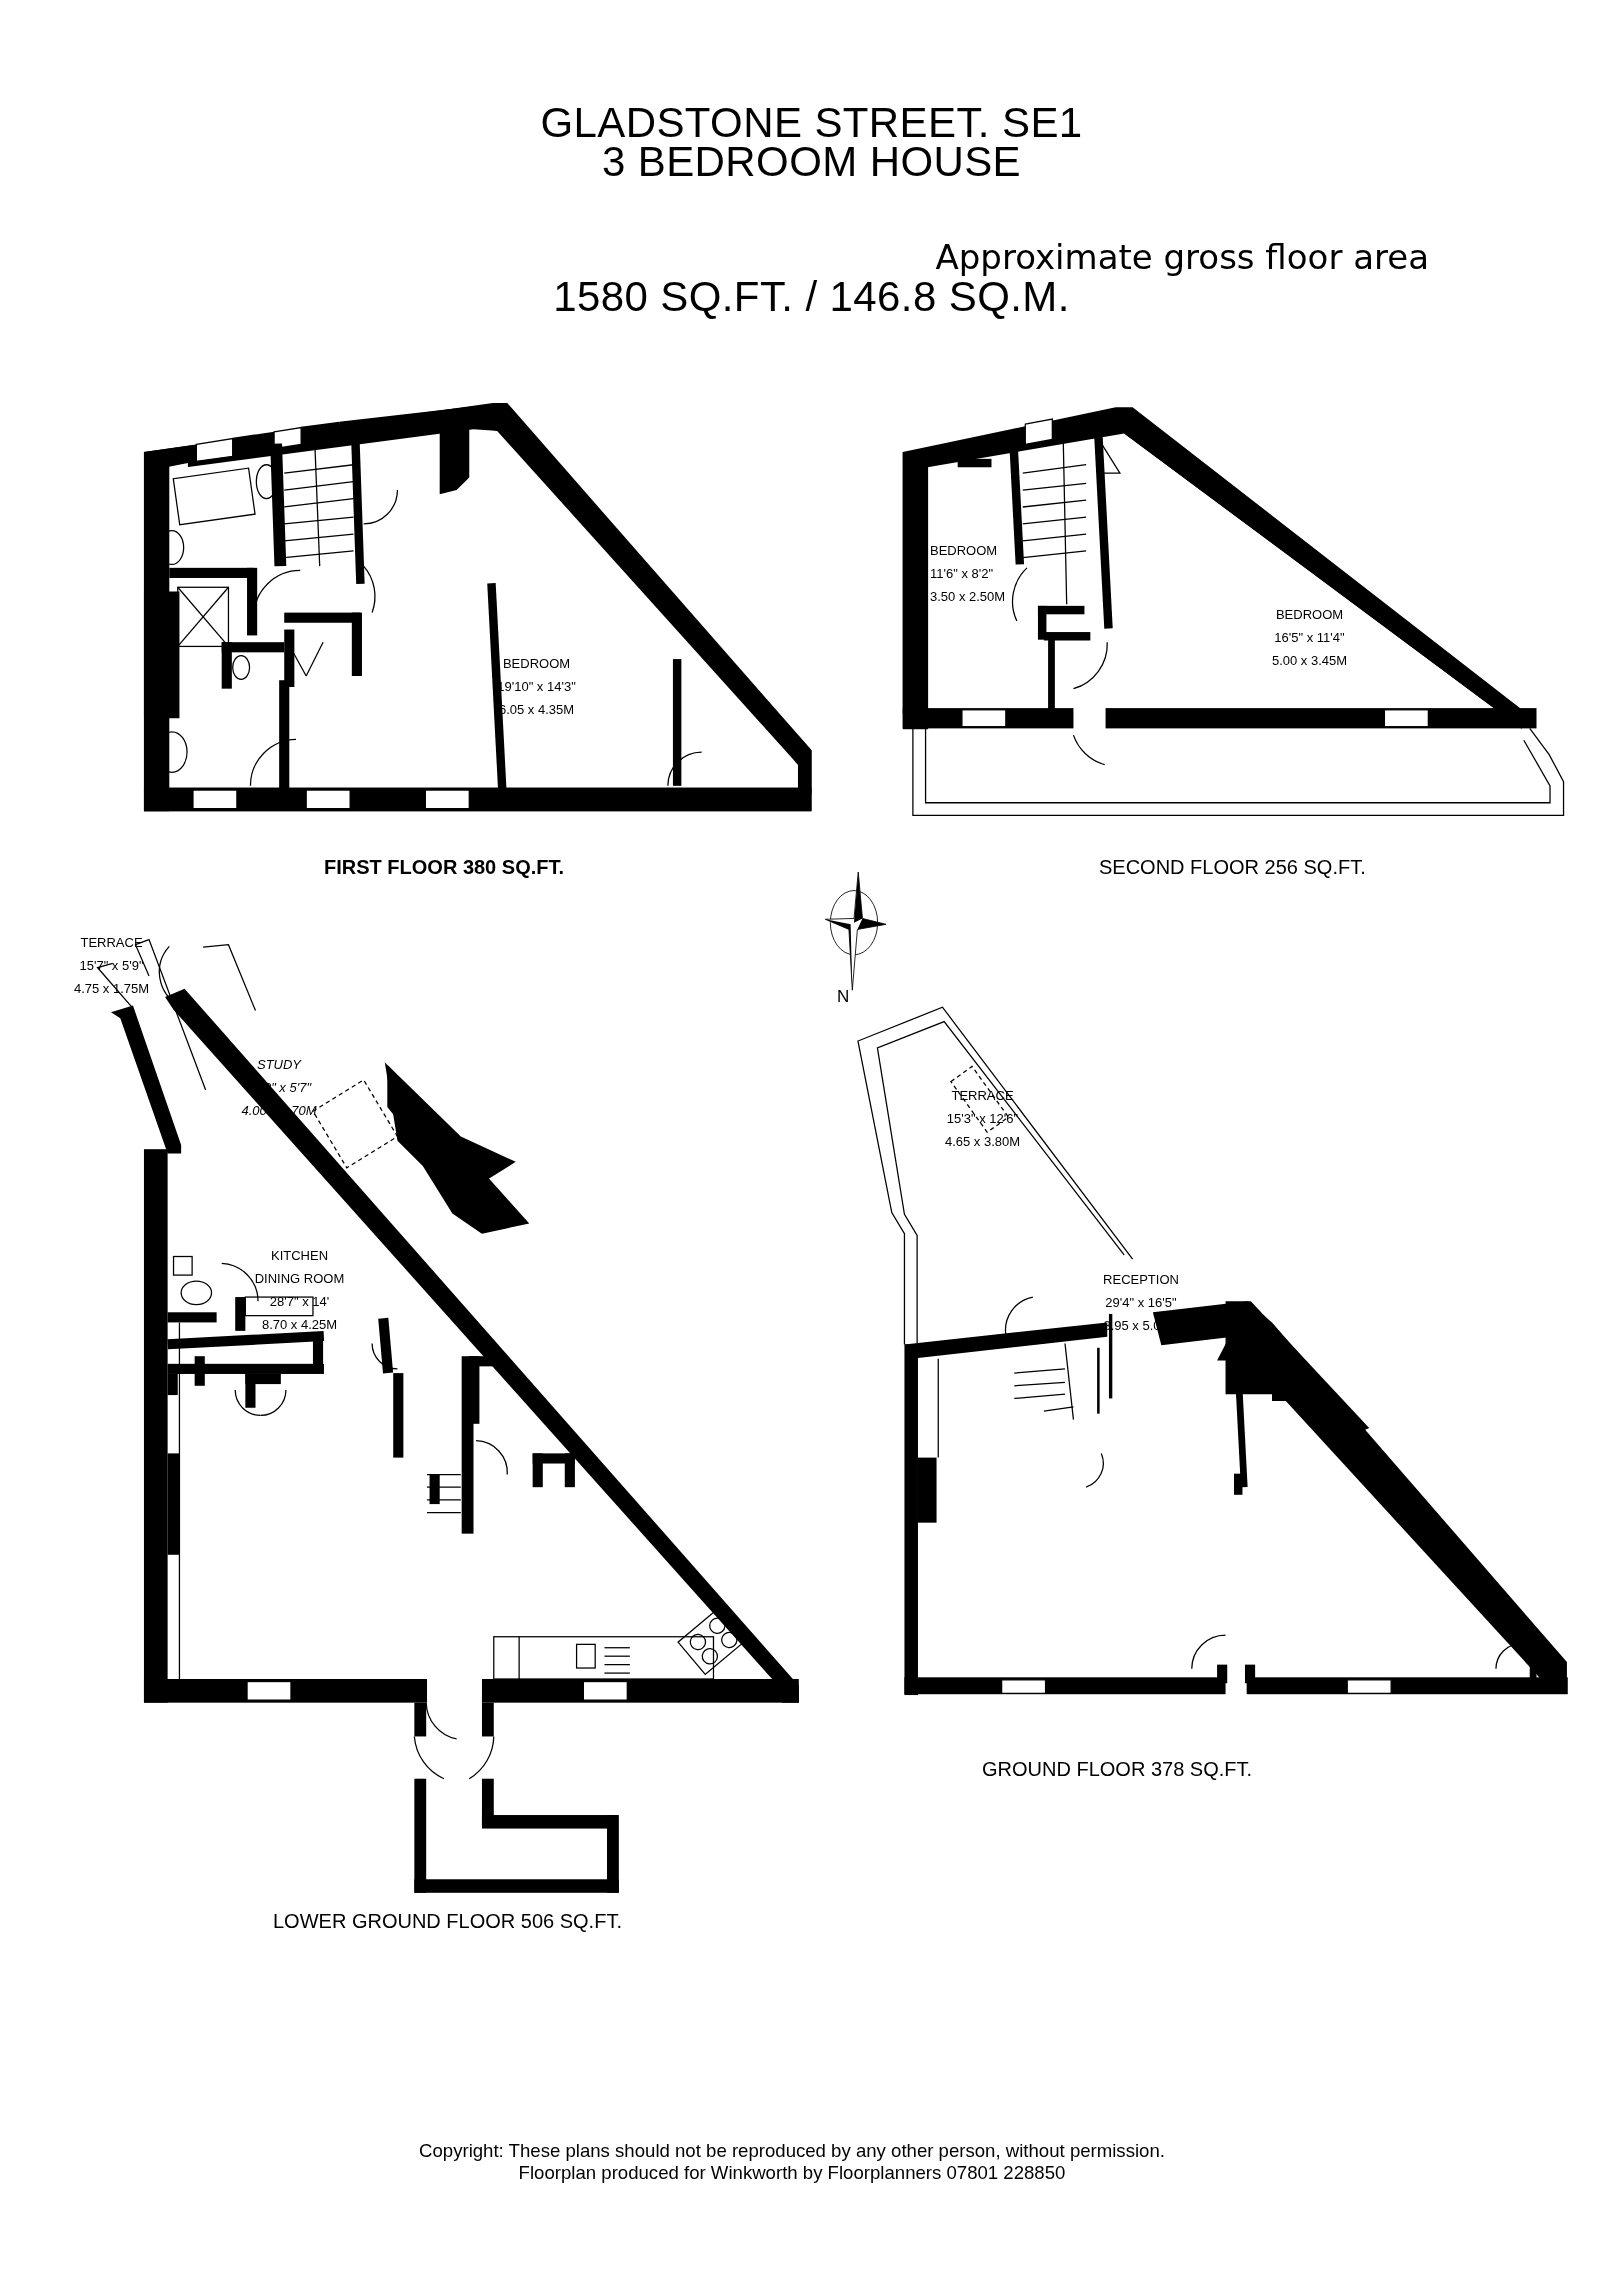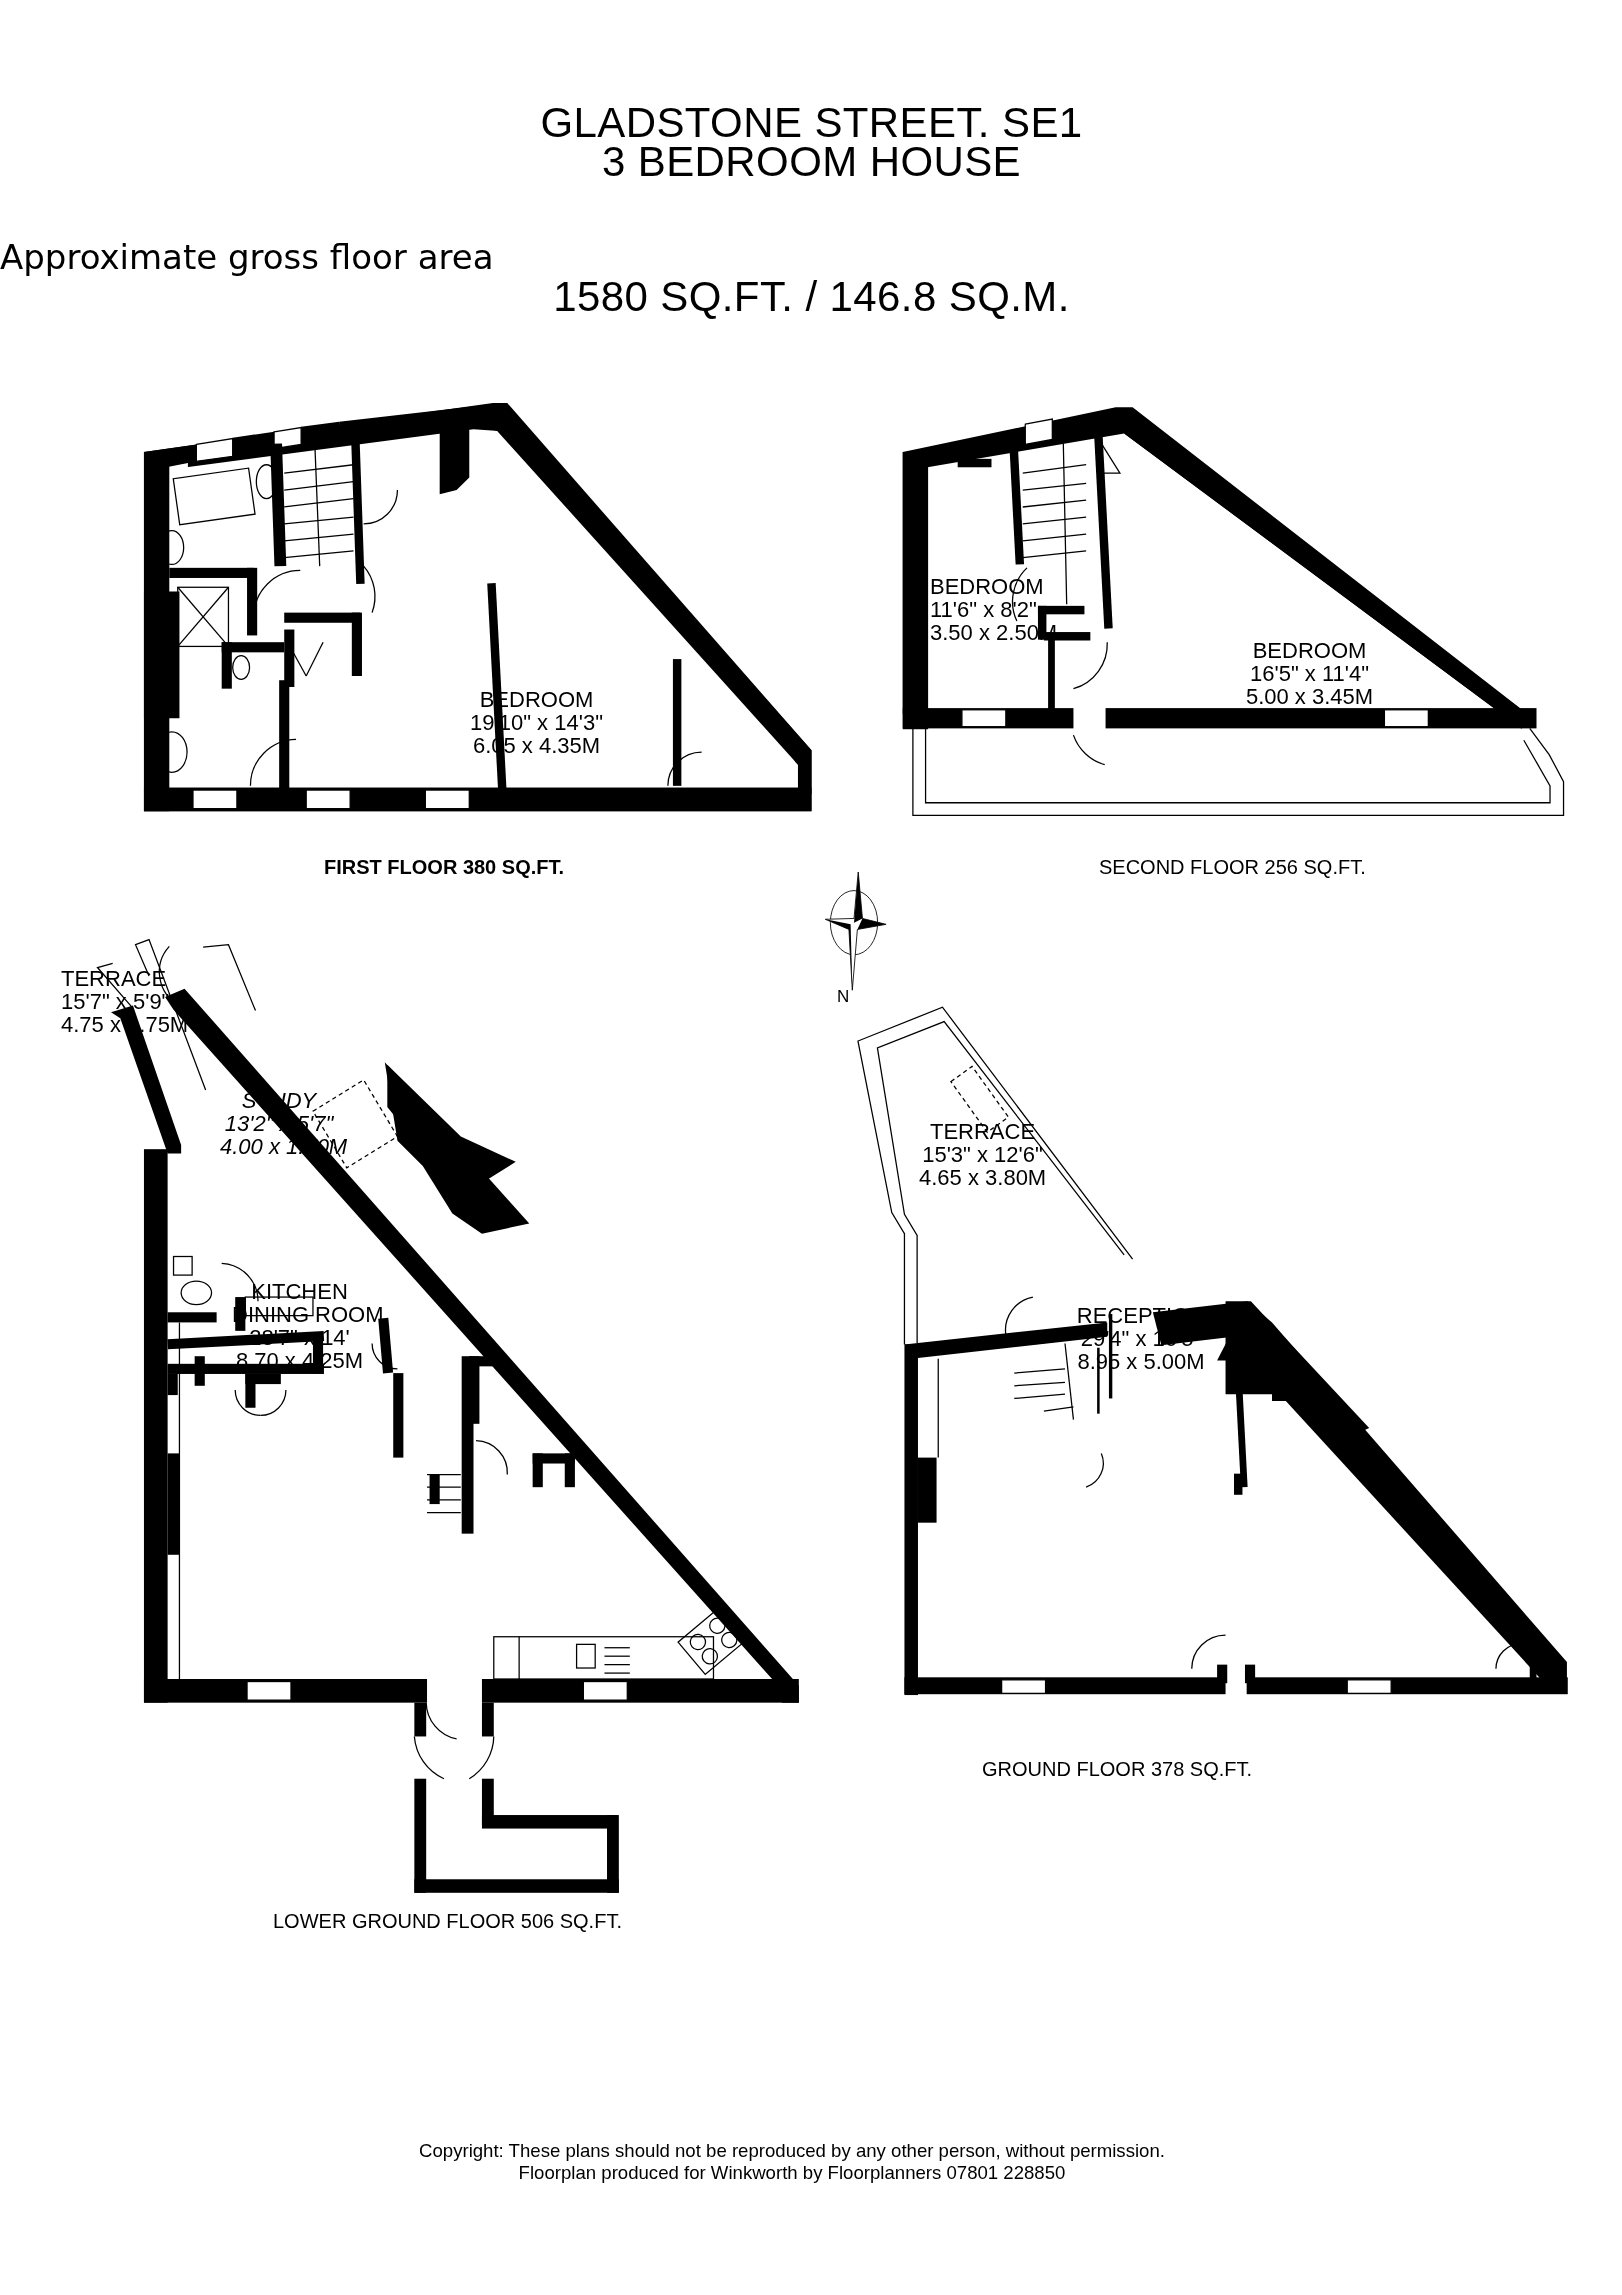--- a/index.html
+++ b/index.html
@@ -1,22 +1,22 @@
 <!DOCTYPE html>
 <html style="font-size:13.5px"><head>
   <meta charset="utf-8">
   <style>
     html, body { margin: 0; padding: 0; background: #ffffff; }
     body { width: 1623px; height: 2295px; position: relative; overflow: hidden;
            font-family: "Liberation Sans", sans-serif; color: #000; }
     .abs { position: absolute; }
     .title { left: 0; width: 1623px; text-align: center; font-size: 42px; line-height: 39px; letter-spacing: 0.4px; }
-    .subtitle { left: 0; width: 1429px; text-align: left; font-size: 34px; line-height: 39px; font-family: "DejaVu Sans", sans-serif; }
+    .subtitle { left: 0; width: 1429px; text-align: right; font-size: 34px; line-height: 39px; font-family: "DejaVu Sans", sans-serif; }
     .floor-label { font-size: 20px; white-space: nowrap; }
-    .room-label { text-align: center; font-size: 22px; line-height: 23px; white-space: nowrap; margin-top: 36px; }
+    .room-label { text-align: center; font-size: 13px; line-height: 23px; white-space: nowrap; }
     .footer { left: 0; width: 1584px; text-align: center; font-size: 18.6px; line-height: 22px; }
     svg.plan { position: absolute; left: 0; top: 0; }
   </style>
 </head>
 <body>
 
 <div class="abs title" style="top:103px;">GLADSTONE STREET. SE1</div>
 <div class="abs title" style="top:142px;">3 BEDROOM HOUSE</div>
 <div class="abs subtitle" style="top:238px;">Approximate gross floor area</div>
 <div class="abs title" style="top:277px;">1580 SQ.FT. / 146.8 SQ.M.</div>

